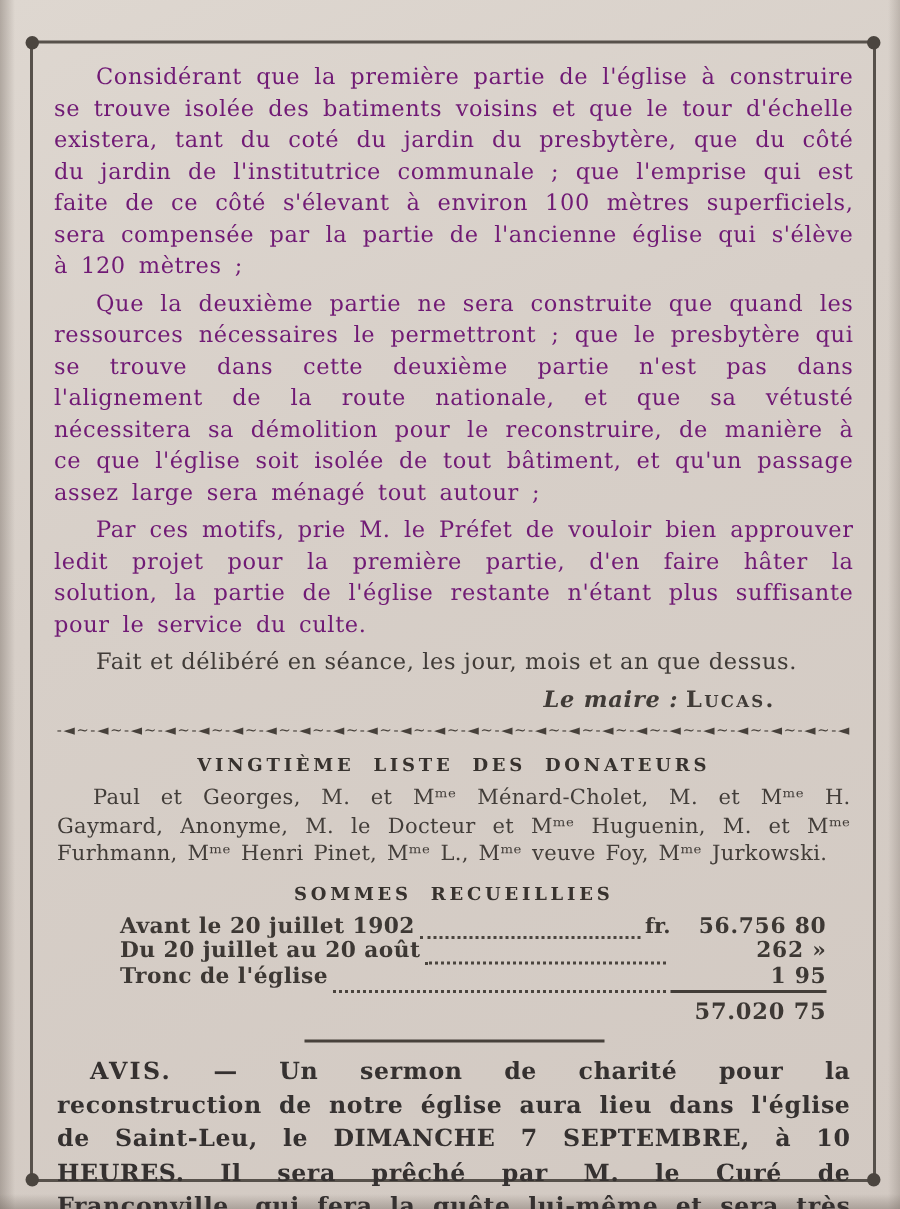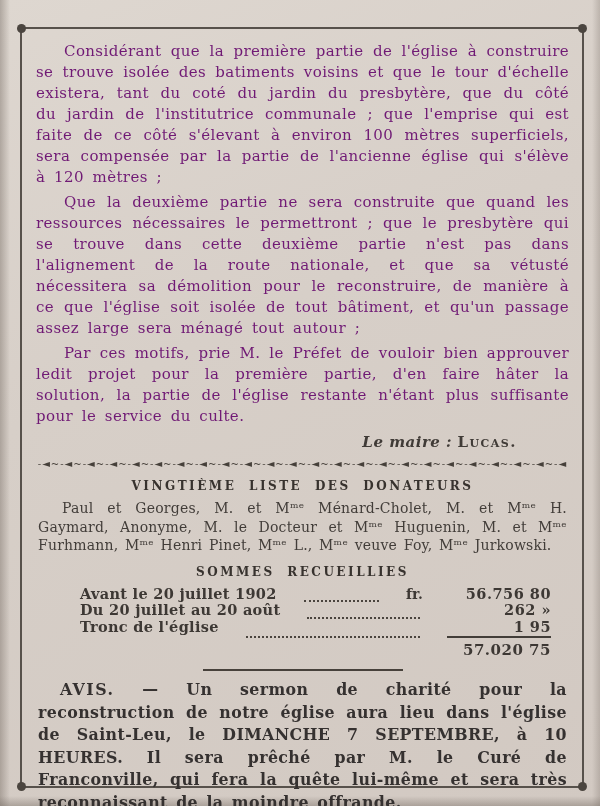--- a/index.html
+++ b/index.html
@@ -114,21 +114,20 @@
   .sums-table {
     margin: 0 18px 0 20px;
     font-weight: bold;
     color: #3d3834;
   }
   .sums-row {
     display: flex;
     align-items: baseline;
     font-size: 14.5px;
     line-height: 16.5px;
-    gap: 24px;
   }
   .sums-row .row-label {
     padding-left: 24px;
     white-space: nowrap;
     letter-spacing: 0.3px;
   }
   .sums-row .leader {
     flex: 1;
     border-bottom: 2px dotted #4a443e;
     margin: 0 3px;
@@ -190,20 +189,21 @@
   <span class="corner tr"></span>
   <span class="corner bl"></span>
   <span class="corner br"></span>
 
   <p class="body-text">Considérant que la première partie de l'église à construire se trouve isolée des batiments voisins et que le tour d'échelle existera, tant du coté du jardin du presbytère, que du côté du jardin de l'institutrice communale ; que l'emprise qui est faite de ce côté s'élevant à environ 100 mètres superficiels, sera compensée par la partie de l'ancienne église qui s'élève à 120 mètres ;</p>
 
   <p class="body-text">Que la deuxième partie ne sera construite que quand les ressources nécessaires le permettront ; que le presbytère qui se trouve dans cette deuxième partie n'est pas dans l'alignement de la route nationale, et que sa vétusté nécessitera sa démolition pour le reconstruire, de manière à ce que l'église soit isolée de tout bâtiment, et qu'un passage assez large sera ménagé tout autour ;</p>
 
   <p class="body-text">Par ces motifs, prie M. le Préfet de vouloir bien approuver ledit projet pour la première partie, d'en faire hâter la solution, la partie de l'église restante n'étant plus suffisante pour le service du culte.</p>
 
+  <p class="closing">Fait et délibéré en séance, les jour, mois et an que dessus.</p>
 
   <div class="signature-line">
     <span class="signature-role">Le maire :</span>
     <span class="signature-name">Lucas.</span>
   </div>
 
   <div class="ornament">-◄~-◄~-◄~-◄~-◄~-◄~-◄~-◄~-◄~-◄~-◄~-◄~-◄~-◄~-◄~-◄~-◄~-◄~-◄~-◄~-◄~-◄~-◄~-◄</div>
 
   <div class="section-title">VINGTIÈME LISTE DES DONATEURS</div>
 

